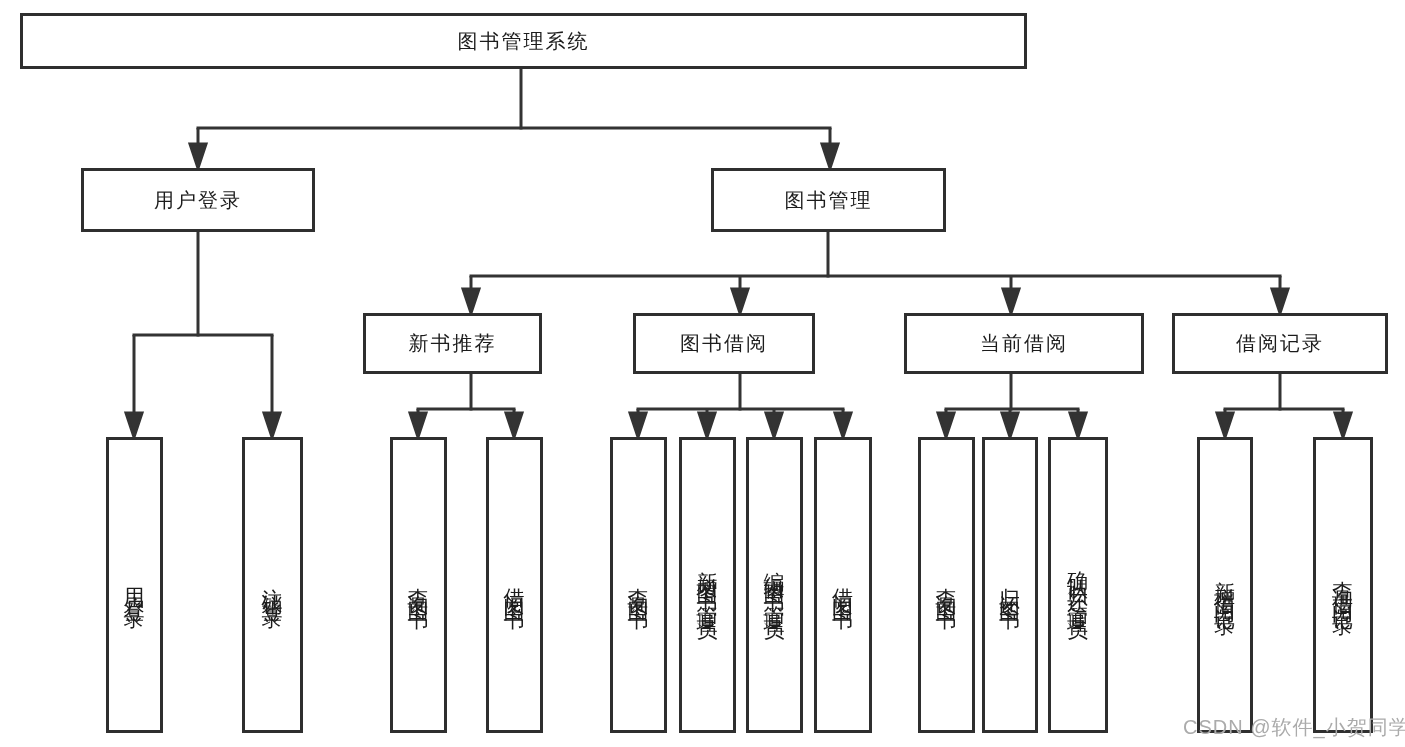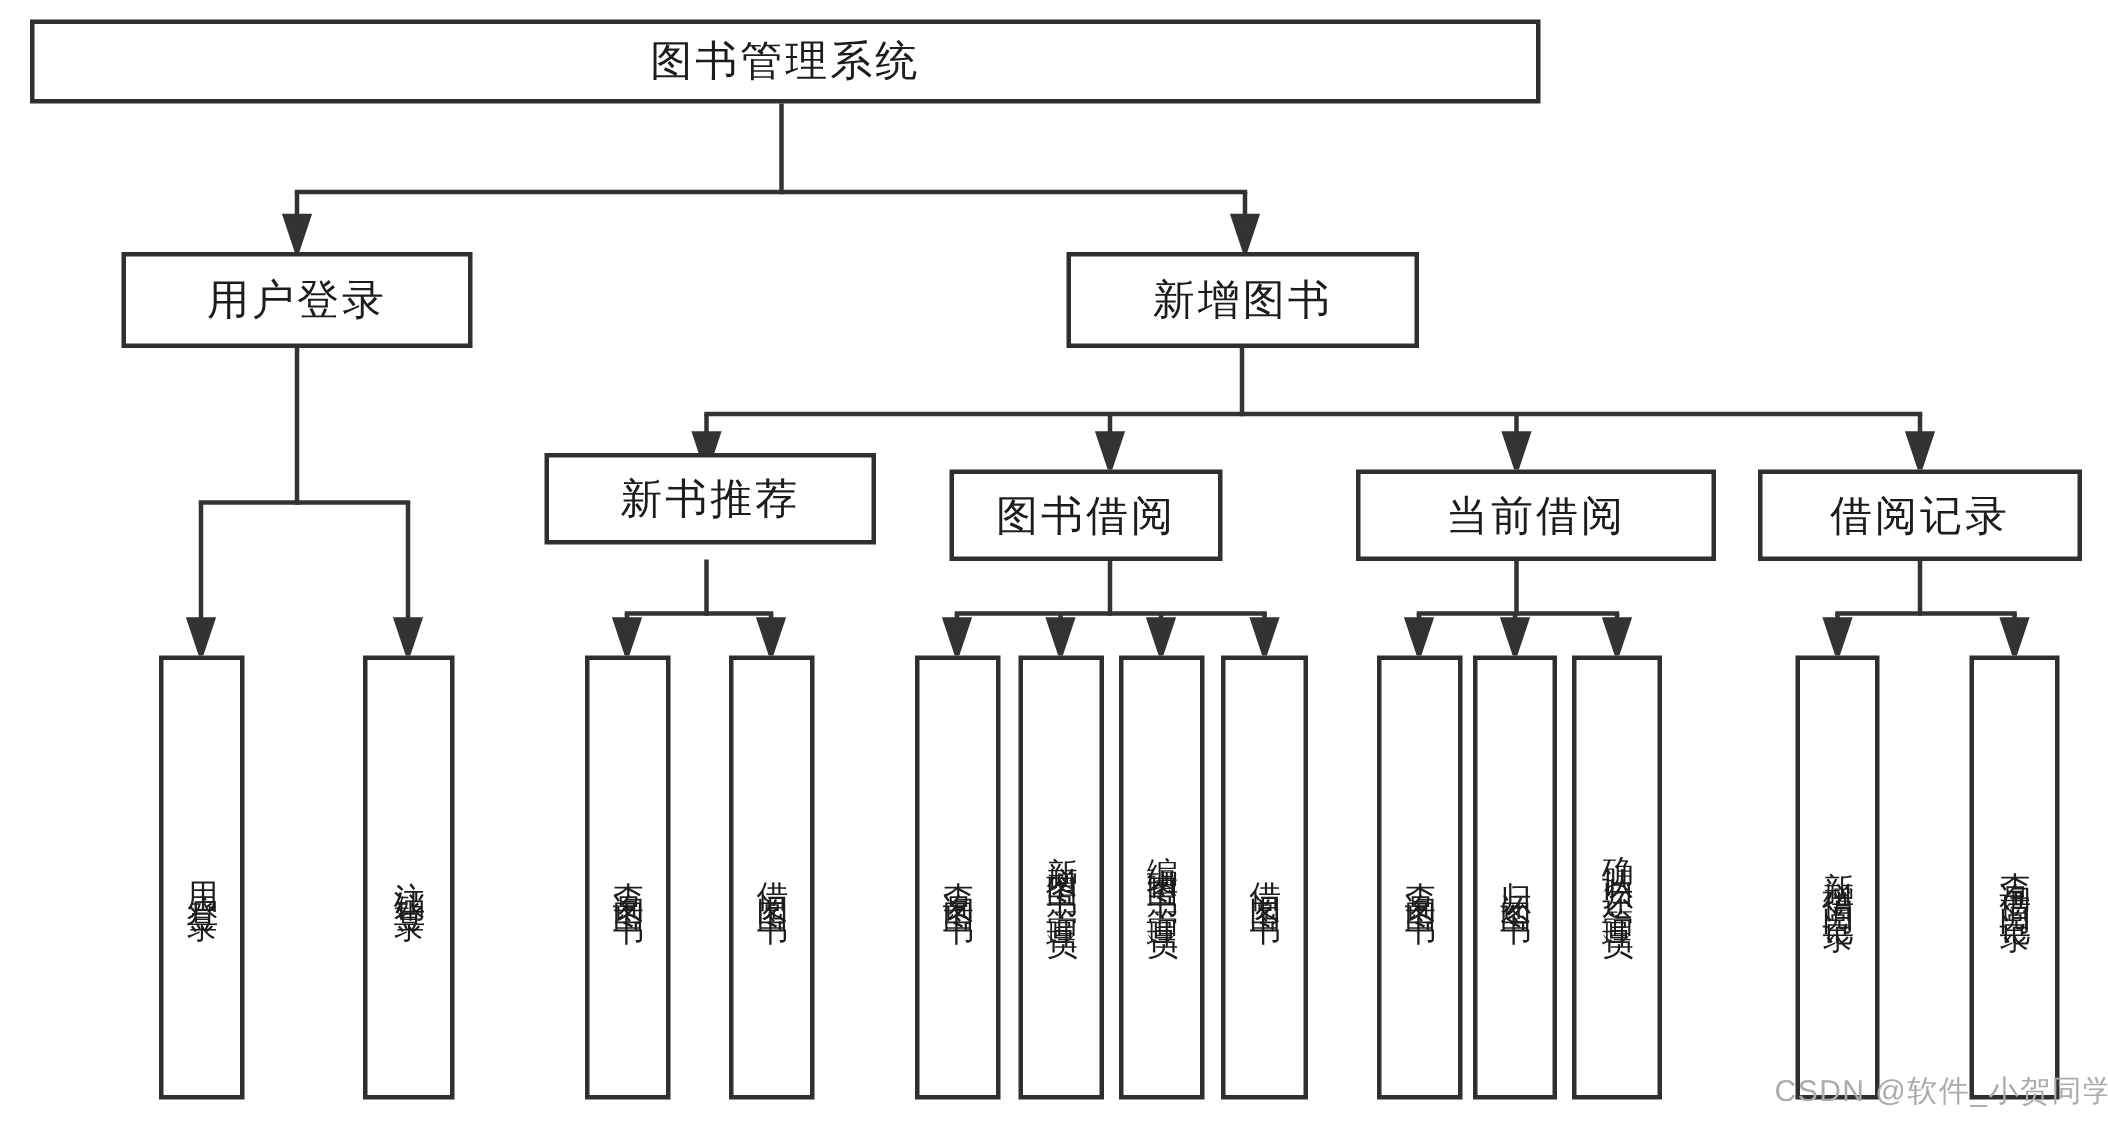--- a/index.html
+++ b/index.html
@@ -13,34 +13,34 @@
   #wires{position:absolute;left:0;top:0;z-index:1;}
   .node{
     position:absolute;
     box-sizing:border-box;
     background:#ffffff;
     border:3px solid #2f2f2f;
     color:#1c1c1c;
     display:flex;align-items:center;justify-content:center;
     z-index:2;
   }
-  .h-node{font-size:28px;letter-spacing:2px;white-space:nowrap;text-align:center;}
+  .h-node{font-size:20px;letter-spacing:2px;white-space:nowrap;text-align:center;}
   .v-node{
     writing-mode:vertical-rl;
     text-orientation:mixed;
     font-size:21px;
     letter-spacing:7px;
     line-height:1;
     top:437px;height:296px;
   }
   
   #n-root{left:20px;top:13px;width:1007px;height:56px;}
   #n-user-login{left:81px;top:168px;width:234px;height:64px;}
   #n-book-mgmt{left:711px;top:168px;width:235px;height:64px;}
-  #n-new-book{left:363px;top:302px;width:221px;height:61px;}
+  #n-new-book{left:363px;top:313px;width:179px;height:61px;}
   #n-book-borrow{left:633px;top:313px;width:182px;height:61px;}
   #n-current-borrow{left:904px;top:313px;width:240px;height:61px;}
   #n-borrow-record{left:1172px;top:313px;width:216px;height:61px;}
   
   #l-user-login{left:106px;width:57px;}
   #l-logout{left:242px;width:61px;}
   #l-nb-query{left:390px;width:57px;}
   #l-nb-borrow{left:486px;width:57px;}
   #l-bb-query{left:610px;width:57px;}
   #l-bb-add{left:679px;width:57px;}
@@ -127,21 +127,21 @@
   </svg>
 
   <div class="node h-node" id="n-root">
     <span>图书管理系统</span>
   </div>
 
   <div class="node h-node" id="n-user-login">
     <span>用户登录</span>
   </div>
   <div class="node h-node" id="n-book-mgmt">
-    <span>新增图书</span>
+    <span>图书管理</span>
   </div>
 
   <div class="node h-node" id="n-new-book">
     <span>新书推荐</span>
   </div>
   <div class="node h-node" id="n-book-borrow">
     <span>图书借阅</span>
   </div>
   <div class="node h-node" id="n-current-borrow">
     <span>当前借阅</span>

